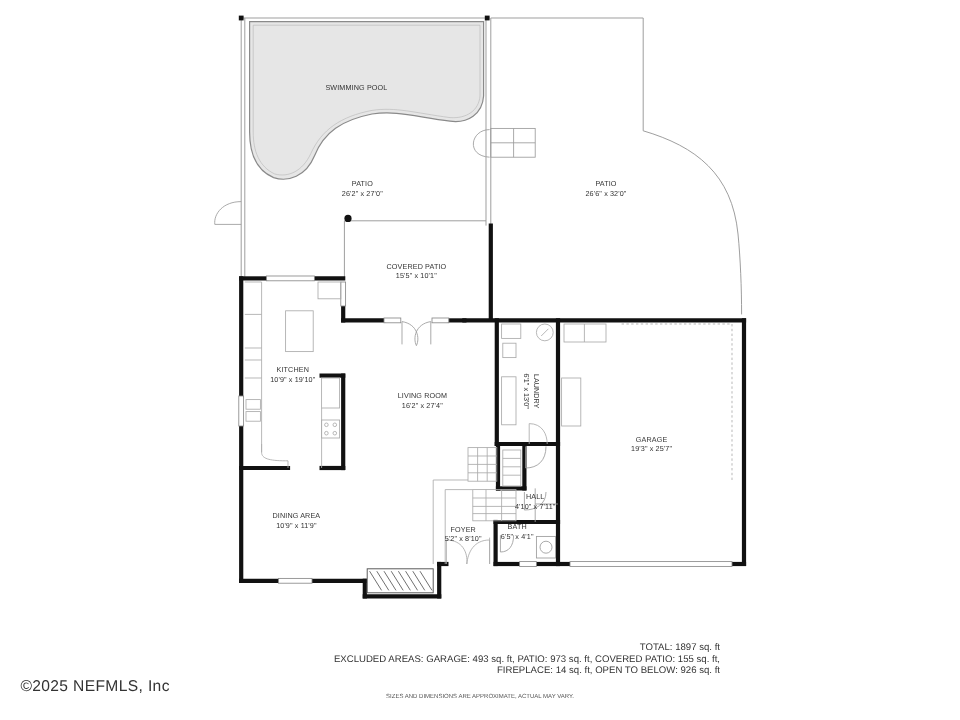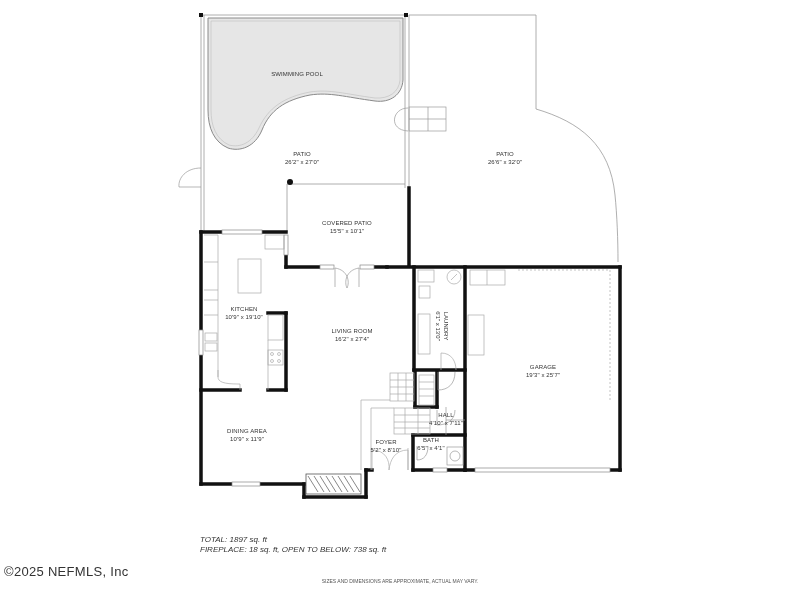--- a/index.html
+++ b/index.html
@@ -1,24 +1,24 @@
 <!DOCTYPE html>
 <html><head>
 <meta charset="utf-8">
 <style>
   html, body { margin: 0; padding: 0; background: #ffffff; }
   body { width: 800px; height: 600px; position: relative; overflow: hidden; font-family: "Liberation Sans", sans-serif; color: #222; }
   #plan { position: absolute; left: 0; top: 0; }
   .room-label { position: absolute; text-align: center; font-size: 6px; line-height: 8px; color: #333; letter-spacing: 0.1px; transform: translateX(-50%); white-space: nowrap; }
   .room-label .dim { display: block; }
   .laundry-label { position: absolute; font-size: 6px; line-height: 8px; color: #333; transform: rotate(90deg); transform-origin: center; white-space: nowrap; text-align: center; }
-  .summary { position: absolute; left: 200px; width: 400px; top: 535px; text-align: left; font-size: 8px; line-height: 9.6px; color: #333; font-style: italic; }
+  .summary { position: absolute; left: 200px; width: 400px; top: 535px; text-align: right; font-size: 8px; line-height: 9.6px; color: #333; }
   .summary div { white-space: nowrap; }
   .disclaimer { position: absolute; left: 200px; width: 400px; top: 578px; text-align: center; font-size: 5px; color: #555; }
-  .copyright { position: absolute; left: 4px; top: 564px; font-size: 13px; color: #333; letter-spacing: 0.3px; }
+  .copyright { position: absolute; left: 17px; top: 564px; font-size: 13px; color: #333; letter-spacing: 0.3px; }
 </style>
 </head>
 <body>
 
 <svg id="plan" width="800" height="600" viewBox="0 0 800 600" xmlns="http://www.w3.org/2000/svg">
 
   <g fill="none" stroke="#9a9a9a" stroke-width="0.8">
 
     <line x1="201" y1="15" x2="201" y2="232"></line>
     <line x1="204" y1="15" x2="204" y2="232"></line>
@@ -233,16 +233,17 @@
   <span>FOYER</span>
   <span class="dim">5'2" x 8'10"</span>
 </div>
 <div class="room-label" style="left:431px; top:436px;">
   <span>BATH</span>
   <span class="dim">6'5" x 4'1"</span>
 </div>
 
 <div class="summary">
   <div>TOTAL: 1897 sq. ft</div>
-  <div>FIREPLACE: 18 sq. ft, OPEN TO BELOW: 738 sq. ft</div>
+  <div>EXCLUDED AREAS: GARAGE: 493 sq. ft, PATIO: 973 sq. ft, COVERED PATIO: 155 sq. ft,</div>
+  <div>FIREPLACE: 14 sq. ft, OPEN TO BELOW: 926 sq. ft</div>
 </div>
 <div class="disclaimer">SIZES AND DIMENSIONS ARE APPROXIMATE, ACTUAL MAY VARY.</div>
 <div class="copyright">©2025 NEFMLS, Inc</div>
 
 </body></html>

